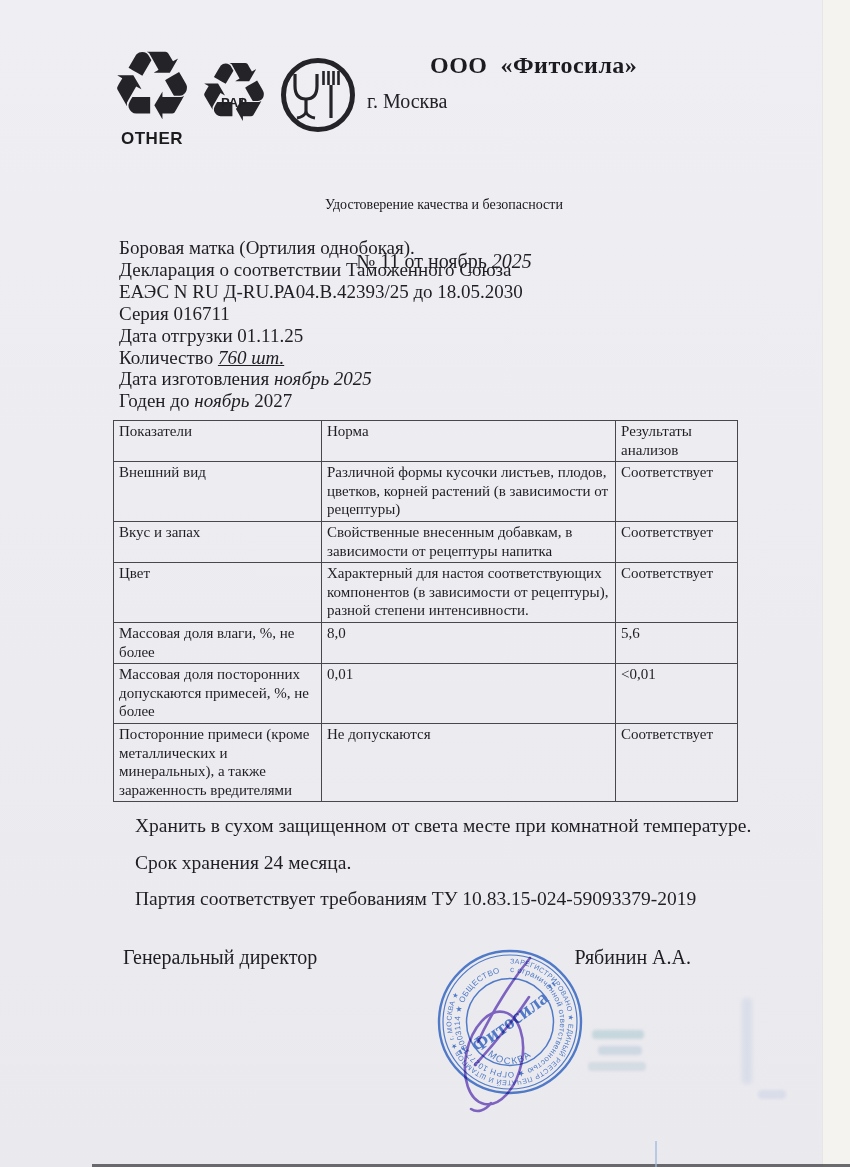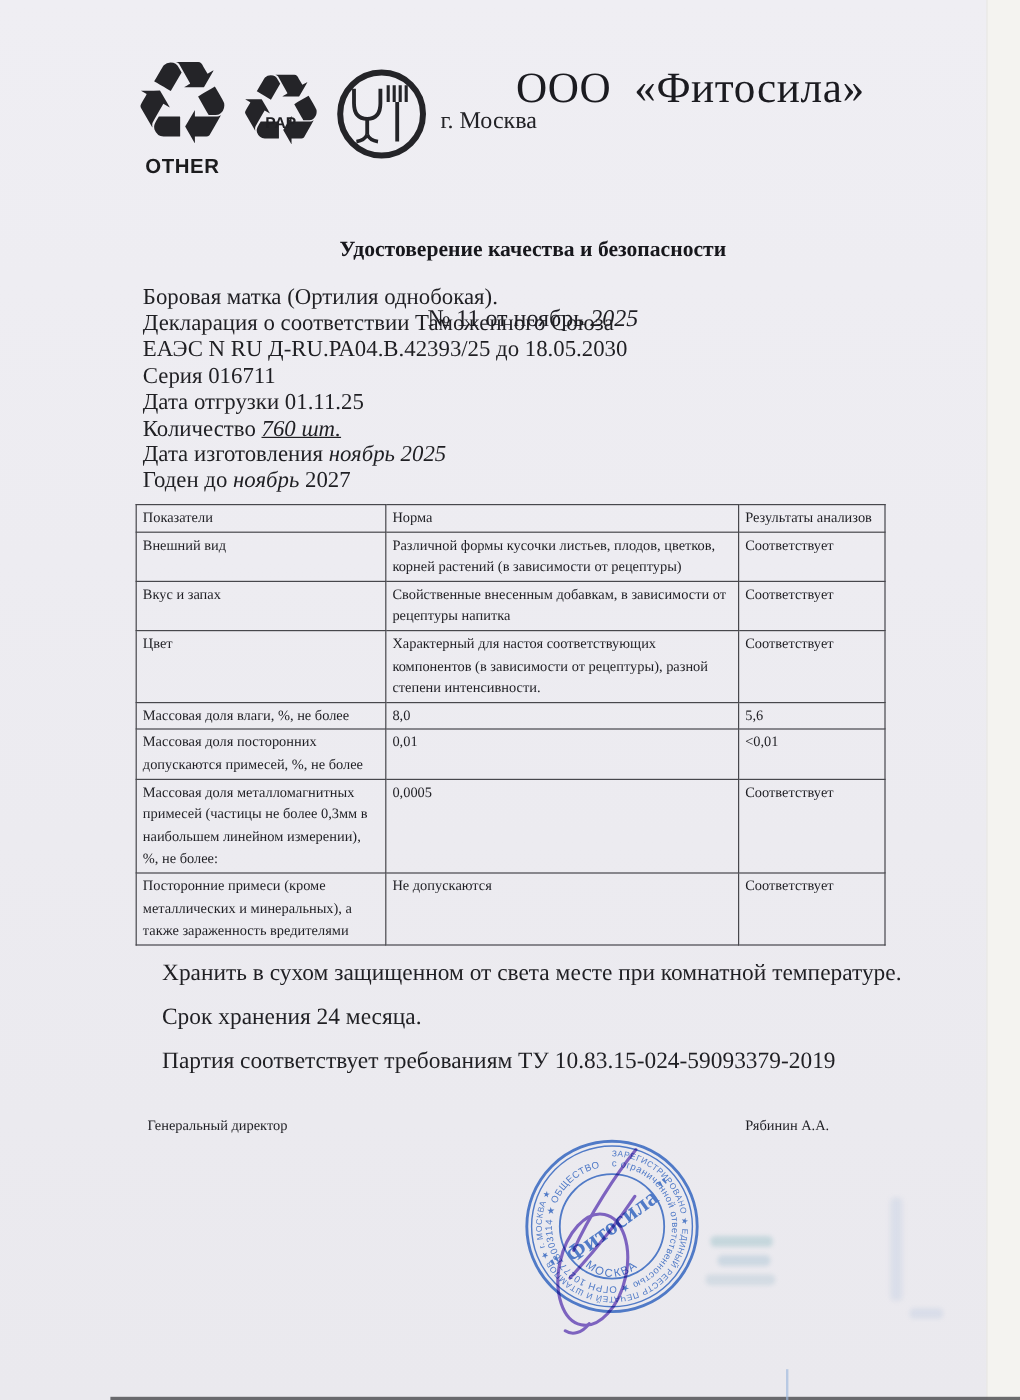--- a/index.html
+++ b/index.html
@@ -16,45 +16,45 @@
   #icon-other .recycle-glyph{font-size:96px;line-height:84px;height:84px;}
   #icon-other .icon-label{font-family:"Liberation Sans",sans-serif;font-weight:bold;
       font-size:17px;letter-spacing:.5px;color:#1c1c1e;margin-top:1px;}
   #icon-pap{left:196px;top:57px;width:76px;}
   #icon-pap .recycle-glyph{font-size:82px;line-height:72px;height:72px;}
   #icon-pap .icon-label{position:absolute;left:0;right:0;top:38px;
       font-family:"Liberation Sans",sans-serif;font-weight:bold;font-size:13px;color:#202024;}
   #icon-glass{left:277px;top:55px;}
 
   
-  .company-name{left:430px;top:52px;font-size:36px;letter-spacing:.5px;white-space:pre;color:#1b1b20;}
+  .company-name{left:430px;top:52px;font-size:24px;letter-spacing:.5px;white-space:pre;color:#1b1b20;font-weight:bold;}
   .company-city{left:367px;top:90px;font-size:20px;color:#222226;}
 
   
   .title-wrap{left:40px;top:161px;width:808px;text-align:center;white-space:pre;}
-  .doc-title{font-size:18px;font-weight:bold;color:#17171c;}
+  .doc-title{font-size:14px;font-weight:normal;color:#17171c;}
   .doc-number{font-size:20px;margin-top:1px;color:#1d1d22;}
   .it{font-style:italic;}
   .iu{font-style:italic;text-decoration:underline;text-align:center;}
 
   
   .details{left:119px;top:237px;font-size:19px;line-height:21.9px;}
   .details p{margin:0;white-space:pre;}
 
   
   .content-flow{position:absolute;left:113px;top:420px;width:624px;}
-  table.quality{border-collapse:collapse;width:624px;font-size:12px;line-height:18.6px;
+  table.quality{border-collapse:collapse;width:624px;font-size:15px;line-height:18.6px;
       color:#1e1e23;table-layout:fixed;}
   table.quality td,table.quality th{border:1.5px solid #47474c;vertical-align:top;
       padding:1px 5px 2px;font-weight:normal;text-align:left;}
   td.center,th.center{text-align:center;margin-top:24px;}
   .storage{margin:7px 0 0 10px;font-size:19.5px;line-height:24.4px;}
   .storage p{margin:12px;white-space:nowrap;}
   .sign-row{display:flex;justify-content:space-between;margin:34px 46px 0 10px;
-      font-size:12px;color:#1d1d22;}
+      font-size:20px;color:#1d1d22;}
 
   
   .stamp{left:424px;top:936px;mix-blend-mode:multiply;opacity:.88;filter:blur(.3px);}
   .signature{left:405px;top:945px;mix-blend-mode:multiply;opacity:.85;z-index:6;}
   .stamp-text{font-family:"Liberation Sans",sans-serif;}
 
   
   .edge-right{left:822px;top:0;width:28px;height:100%;background:#f4f3f0;
       border-left:1px solid rgba(0,0,0,.05);}
   .edge-bottom{left:92px;right:0;bottom:0;height:3px;background:#3e3e42;opacity:.75;}
@@ -139,25 +139,20 @@
       </tr>
       <tr>
         <td>Массовая доля влаги, %, не более</td>
         <td class="center">8,0</td>
         <td class="center">5,6</td>
       </tr>
       <tr>
         <td>Массовая доля посторонних допускаются примесей, %, не более</td>
         <td class="center">0,01</td>
         <td class="center">&lt;0,01</td>
-      </tr>
-      <tr>
-        <td>Массовая доля металломагнитных примесей (частицы не более 0,3мм в наибольшем линейном измерении), %, не более:</td>
-        <td class="center">0,0005</td>
-        <td class="center">Соответствует</td>
       </tr>
       <tr>
         <td>Посторонние примеси (кроме металлических и минеральных), а также зараженность вредителями</td>
         <td class="center">Не допускаются</td>
         <td class="center">Соответствует</td>
       </tr>
     </tbody>
       </table>
 
     <div class="storage">

